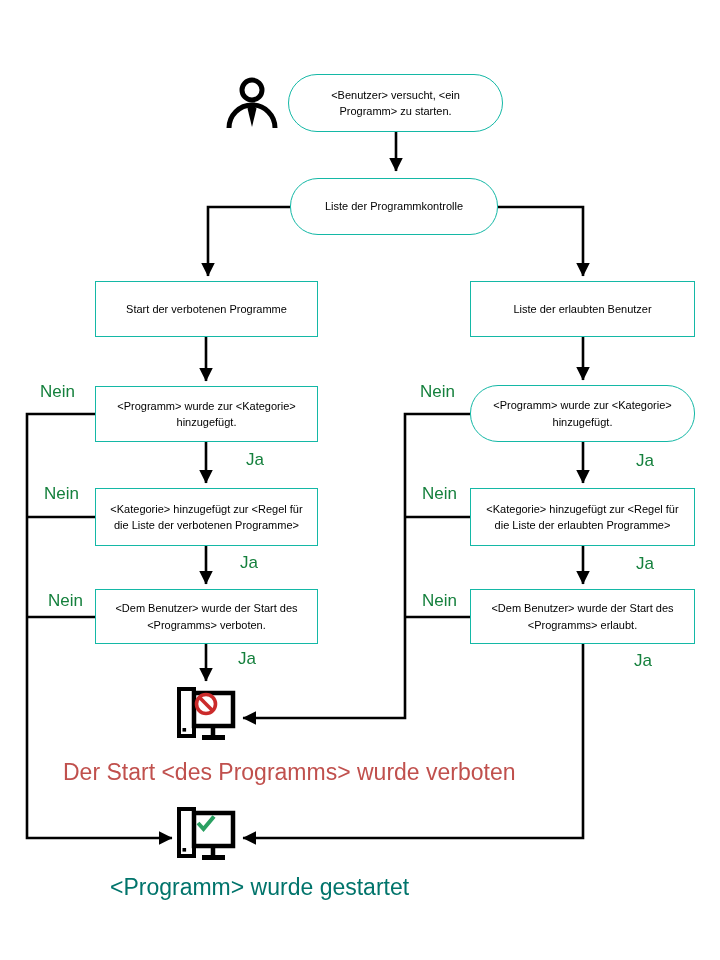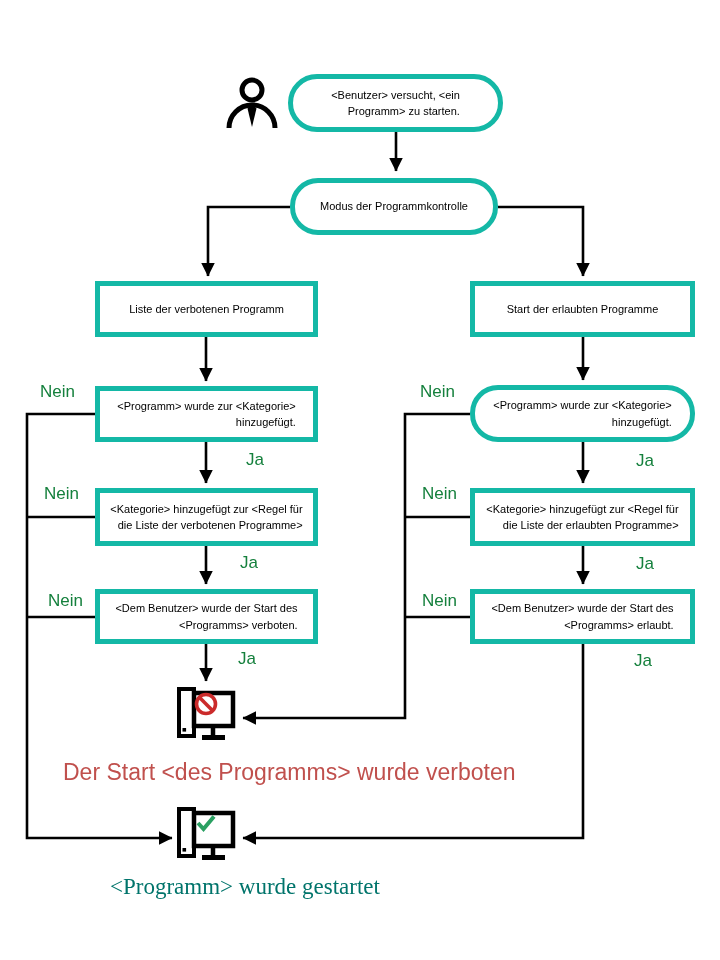--- a/index.html
+++ b/index.html
@@ -2,22 +2,22 @@
 <html><head>
 <meta charset="utf-8">
 <style>
   html,body{margin:0;padding:0;background:#fff;}
   .canvas{
     position:relative;width:720px;height:960px;background:#ffffff;
     font-family:"Liberation Sans",sans-serif;overflow:hidden;
   }
   .wires{position:absolute;left:0;top:0;z-index:1;}
   .node{
-    position:absolute;box-sizing:border-box;border:5px solid #14b8a6;background:#fff;
-    display:flex;align-items:center;justify-content:center;text-align:right;
+    position:absolute;box-sizing:border-box;border:1px solid #14b8a6;background:#fff;
+    display:flex;align-items:center;justify-content:center;text-align:center;
     font-size:11px;line-height:1.5;color:#000;white-space:pre-line;z-index:2;
     padding:1px 8px;
   }
   .stadium{border-radius:29px;}
   .lbl{position:absolute;font-size:17px;color:#15803d;z-index:3;}
   .result{position:absolute;font-size:23px;z-index:3;white-space:nowrap;}
   .icon{position:absolute;z-index:2;}
 </style>
 </head>
 <body>
@@ -63,41 +63,41 @@
     <path d="M4,52 A23,23 0 0 1 50,52" fill="none" stroke="#000" stroke-width="5"></path>
     <path d="M27,28 L31.5,32.5 L27,51 L22.5,32.5 Z" fill="#000"></path>
   </svg>
 
   <div class="node stadium" style="left:288px;top:74px;width:215px;height:58px">
     <span>&lt;Benutzer&gt; versucht, &lt;ein
 Programm&gt;  zu starten.</span>
   </div>
 
   <div class="node stadium" style="left:290px;top:178px;width:208px;height:57px;border-radius:28px">
-    <span>Modus der Programmkontrolle</span>
+    <span>Liste der Programmkontrolle</span>
   </div>
 
   <div class="node" style="left:95px;top:281px;width:223px;height:56px">
-    <span>Liste der verbotenen Programm</span>
+    <span>Start der verbotenen Programme</span>
   </div>
   <div class="node" style="left:95px;top:386px;width:223px;height:56px">
     <span>&lt;Programm&gt;  wurde zur &lt;Kategorie&gt;
 hinzugefügt.</span>
   </div>
   <div class="node" style="left:95px;top:488px;width:223px;height:58px">
     <span>&lt;Kategorie&gt; hinzugefügt zur &lt;Regel  für
 die Liste der verbotenen Programme&gt;</span>
   </div>
   <div class="node" style="left:95px;top:589px;width:223px;height:55px">
     <span>&lt;Dem  Benutzer&gt; wurde der Start des
 &lt;Programms&gt;  verboten.</span>
   </div>
 
   <div class="node" style="left:470px;top:281px;width:225px;height:56px">
-    <span>Start der erlaubten Programme</span>
+    <span>Liste der erlaubten Benutzer</span>
   </div>
   <div class="node stadium" style="left:470px;top:385px;width:225px;height:57px;border-radius:28px">
     <span>&lt;Programm&gt;  wurde zur &lt;Kategorie&gt;
 hinzugefügt.</span>
   </div>
   <div class="node" style="left:470px;top:488px;width:225px;height:58px">
     <span>&lt;Kategorie&gt; hinzugefügt zur &lt;Regel  für
 die Liste der erlaubten Programme&gt;</span>
   </div>
   <div class="node" style="left:470px;top:589px;width:225px;height:55px">
@@ -134,15 +134,15 @@
 
   <svg class="icon" style="left:174px;top:806px" width="66" height="60" viewBox="0 0 66 60">
     <rect x="5" y="3" width="15" height="47" fill="#fff" stroke="#000" stroke-width="4"></rect>
     <rect x="8.5" y="42" width="3.6" height="3.6" fill="#000"></rect>
     <rect x="20" y="7" width="39" height="33" fill="#fff" stroke="#000" stroke-width="4.5"></rect>
     <line x1="39" y1="40" x2="39" y2="50" stroke="#000" stroke-width="4.5"></line>
     <line x1="28" y1="51.5" x2="51" y2="51.5" stroke="#000" stroke-width="5"></line>
     <polyline points="24,17 29.5,23 40,10.5" fill="none" stroke-width="4" stroke="#2aa062"></polyline>
   </svg>
 
-  <div class="result" style="left: 110px; top: 874px; color: rgb(0, 116, 107); font-family: Liberation Serif, serif;">&lt;Programm&gt; wurde gestartet</div>
+  <div class="result" style="left: 110px; top: 874px; color: rgb(0, 116, 107);">&lt;Programm&gt; wurde gestartet</div>
 
 </div>
 
 </body></html>

